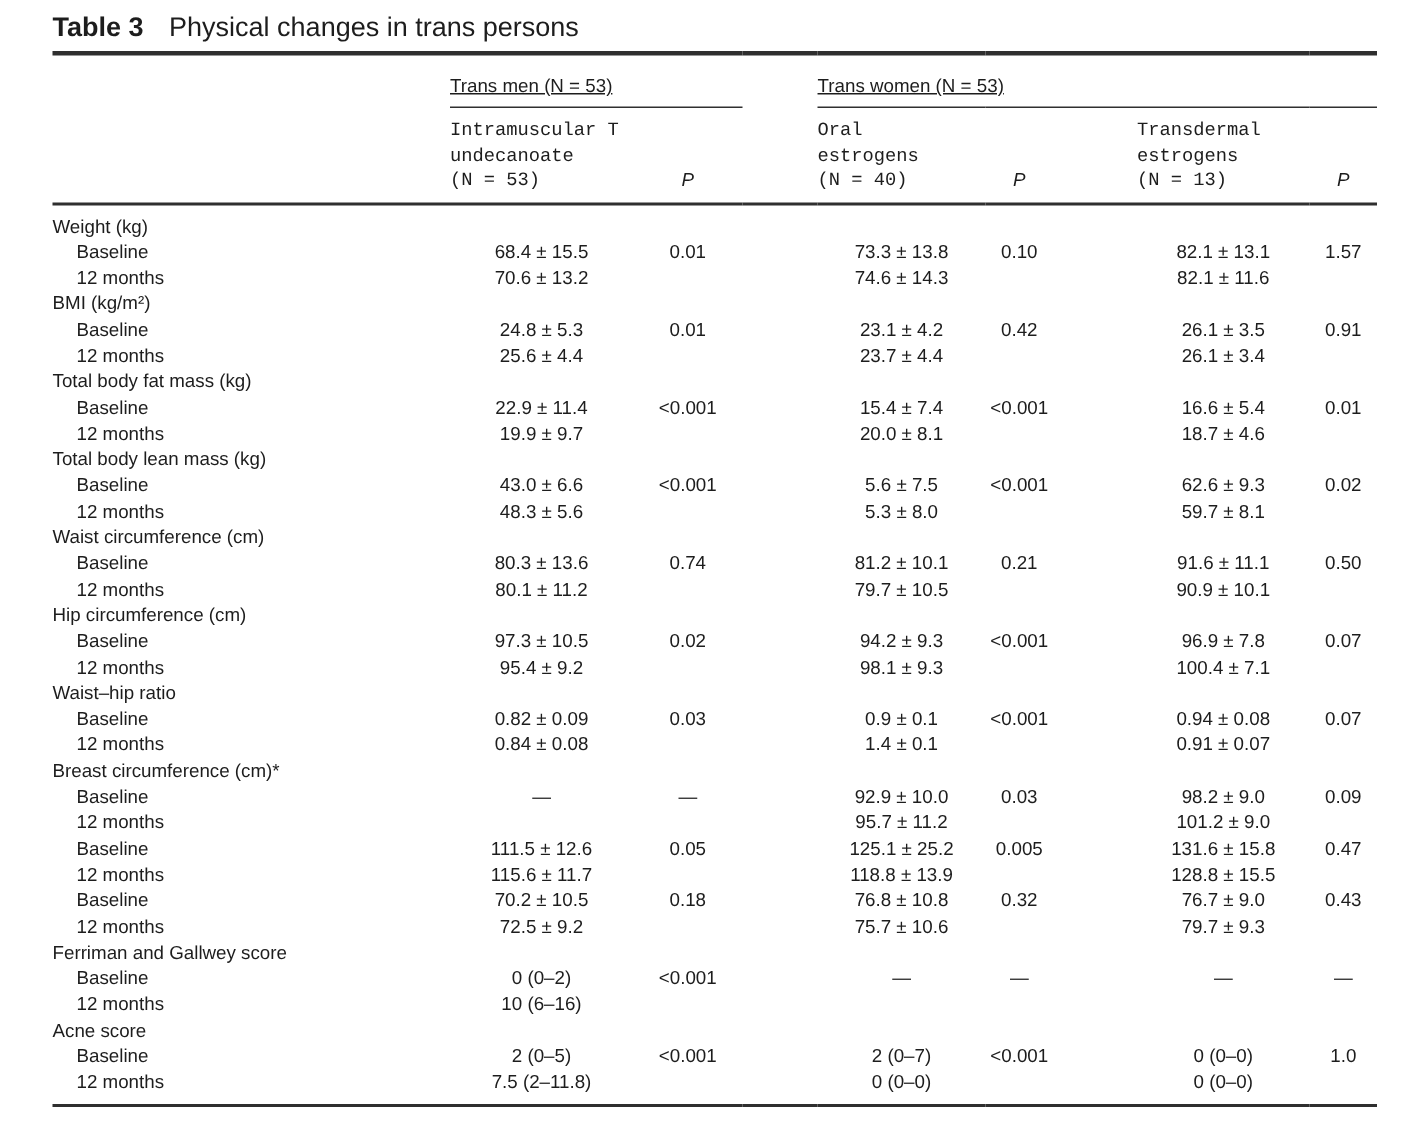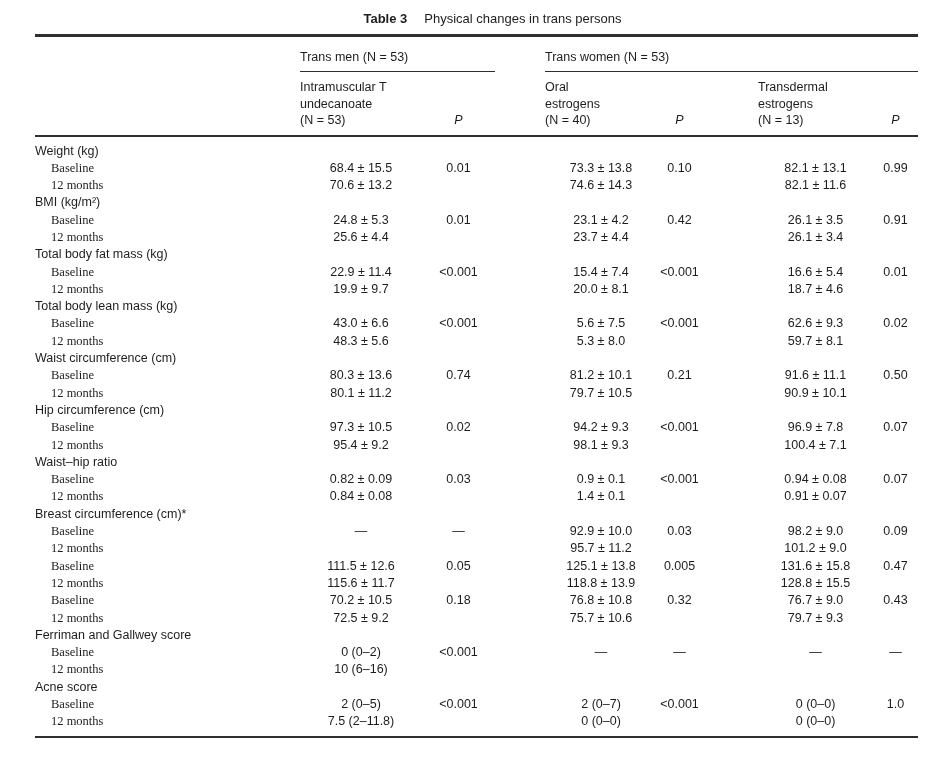--- a/index.html
+++ b/index.html
@@ -1,41 +1,41 @@
 <!DOCTYPE html>
 <html><head>
 <meta charset="utf-8">
 <style>
   html,body{margin:0;padding:0;}
   body{
     width:950px;height:763px;overflow:hidden;background:#ffffff;
     font-family:"Liberation Sans", sans-serif;color:#1d1d1d;
   }
   .page{padding:11px 0 0 35px;}
-  .title-row{font-size:13px;margin:0 0 8px 0;line-height:15px;text-align:center;}
+  .title-row{font-size:18px;margin:0 0 8px 0;line-height:15px;}
   .title-label{font-weight:bold;margin-right:17px;}
   table{
     border-collapse:collapse;table-layout:fixed;width:883px;
     border-top:3px solid #2f2f2f;border-bottom:2.5px solid #2f2f2f;
     font-size:12.5px;
   }
   td{padding:0;vertical-align:bottom;overflow:visible;white-space:nowrap;}
   
   .group-row td{padding-top:13px;padding-bottom:7px;vertical-align:bottom;line-height:14px;}
-  .group-cell{border-bottom:1.5px solid #2f2f2f;text-align:left;}
+  .group-cell{border-bottom:1.5px solid #2f2f2f;text-align:left;text-decoration:underline;}
   
   .subhead-row td{padding-top:7px;padding-bottom:6px;border-bottom:2.5px solid #2f2f2f;line-height:16.5px;vertical-align:bottom;}
-  .drug-head{white-space:pre-line;text-align:left;}
+  .drug-head{white-space:pre-line;text-align:left;font-family:Liberation Mono, monospace;}
   .p-head{text-align:center;font-style:italic;}
   
   tbody td{height:17.3px;line-height:17.3px;vertical-align:middle;}
   tbody tr.first td{padding-top:6px;}
   tbody tr.last td{padding-bottom:5px;}
   .sec-label{text-align:left;}
-  .row-label{text-align:left;padding-left:16px;font-family:Liberation Serif, serif;}
+  .row-label{text-align:left;padding-left:16px;}
   .val{text-align:center;}
   .pval{text-align:center;}
 </style>
 </head>
 <body>
 
 <div class="page">
 
   <div class="title-row">
     <span class="title-label">Table 3</span><span>Physical changes in trans persons</span>
@@ -84,21 +84,21 @@
         </tr>
         <tr>
           <td class="row-label">Baseline</td>
           <td class="val">68.4 ± 15.5</td>
           <td class="pval">0.01</td>
           <td class="spacer"></td>
           <td class="val">73.3 ± 13.8</td>
           <td class="pval">0.10</td>
           <td class="spacer"></td>
           <td class="val">82.1 ± 13.1</td>
-          <td class="pval">0.99</td>
+          <td class="pval">1.57</td>
         </tr>
         <tr>
           <td class="row-label">12 months</td>
           <td class="val">70.6 ± 13.2</td>
           <td class="pval"></td>
           <td class="spacer"></td>
           <td class="val">74.6 ± 14.3</td>
           <td class="pval"></td>
           <td class="spacer"></td>
           <td class="val">82.1 ± 11.6</td>
@@ -277,21 +277,21 @@
           <td class="pval"></td>
           <td class="spacer"></td>
           <td class="val">101.2 ± 9.0</td>
           <td class="pval"></td>
         </tr>
         <tr>
           <td class="row-label">Baseline</td>
           <td class="val">111.5 ± 12.6</td>
           <td class="pval">0.05</td>
           <td class="spacer"></td>
-          <td class="val">125.1 ± 13.8</td>
+          <td class="val">125.1 ± 25.2</td>
           <td class="pval">0.005</td>
           <td class="spacer"></td>
           <td class="val">131.6 ± 15.8</td>
           <td class="pval">0.47</td>
         </tr>
         <tr>
           <td class="row-label">12 months</td>
           <td class="val">115.6 ± 11.7</td>
           <td class="pval"></td>
           <td class="spacer"></td>

